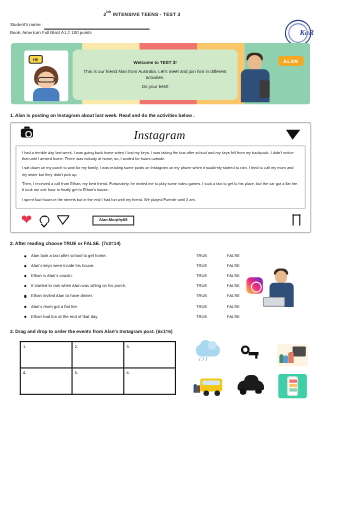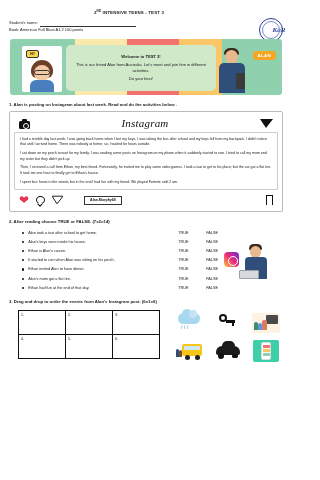--- a/index.html
+++ b/index.html
@@ -115,21 +115,21 @@
     font-size: 4.3px; font-weight: bold;
     margin: 7px 0 4px 9px;
   }
 
   
   .ig {
     margin: 0 9px; border: .8px solid #bbb; border-radius: 2px;
     background: #fff; padding: 3px 4px 4px 4px;
   }
   .ig-top {
-    display: flex; align-items: flex-end; justify-content: space-between;
+    display: flex; align-items: flex-start; justify-content: space-between;
     padding: 2px 5px 3px 5px;
   }
   .ig-logo {
     font-family: "Liberation Serif", serif;
     font-style: italic; font-size: 11px; color: #111;
     letter-spacing: .2px;
   }
   .cam {
     width: 11px; height: 8px; background: #111; border-radius: 1.5px;
     position: relative;

